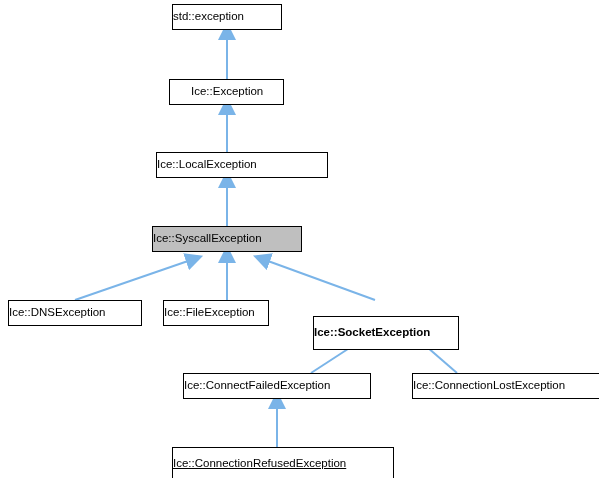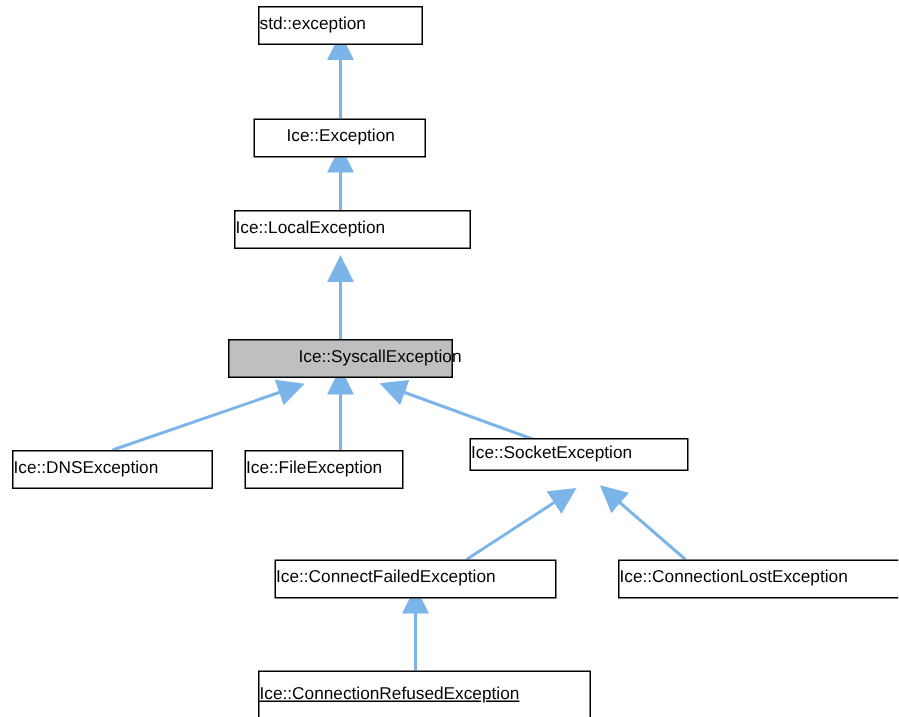--- a/index.html
+++ b/index.html
@@ -76,37 +76,37 @@
   </svg>
 
   <div class="node" style="left:172px; top:4px; width:110px; height:26px;">
     <span>std::exception</span>
   </div>
 
   <div class="node" style="left:169px; top:79px; width:115px; height:26px;padding-left:21px;">
     <span>Ice::Exception</span>
   </div>
 
-  <div class="node" style="left:156px; top:140px; width:158px; height:26px;">
+  <div class="node" style="left:156px; top:152px; width:172px; height:26px;">
     <span>Ice::LocalException</span>
   </div>
 
-  <div class="node current" style="left:152px; top:226px; width:150px; height:26px;padding-left:46px;">
+  <div class="node current" style="left:152px; top:226px; width:150px; height:26px;">
     <span>Ice::SyscallException</span>
   </div>
 
   <div class="node" style="left:8px; top:300px; width:134px; height:26px;">
     <span>Ice::DNSException</span>
   </div>
 
   <div class="node" style="left:163px; top:300px; width:106px; height:26px;">
     <span>Ice::FileException</span>
   </div>
 
-  <div class="node" style="left:313px; top:292px; width:146px; height:22px;">
+  <div class="node" style="left:313px; top:316px; width:146px; height:34px;font-weight:bold;">
     <span>Ice::SocketException</span>
   </div>
 
   <div class="node" style="left:183px; top:373px; width:188px; height:26px;">
     <span>Ice::ConnectFailedException</span>
   </div>
 
   <div class="node" style="left:412px; top:373px; width:195px; height:26px;">
     <span>Ice::ConnectionLostException</span>
   </div>

